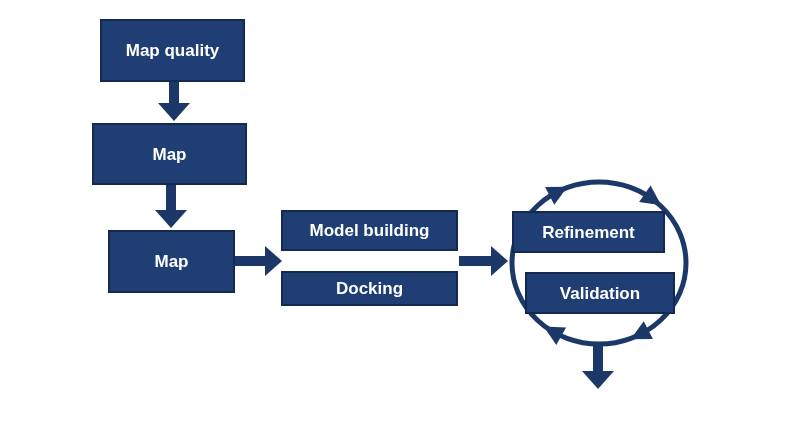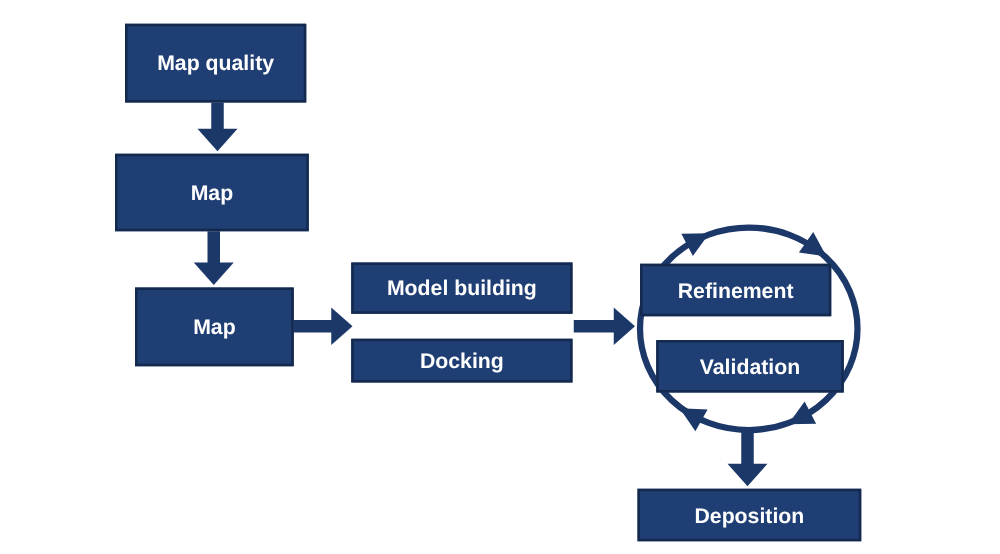--- a/index.html
+++ b/index.html
@@ -114,17 +114,14 @@
   </div>
 
   <div class="node node-refinement">
     <span>Refinement</span>
   </div>
 
   <div class="node node-validation">
     <span>Validation</span>
   </div>
 
-  <div class="node node-deposition">
-    <span>Deposition</span>
-  </div>
 
 </div>
 
 </body></html>

